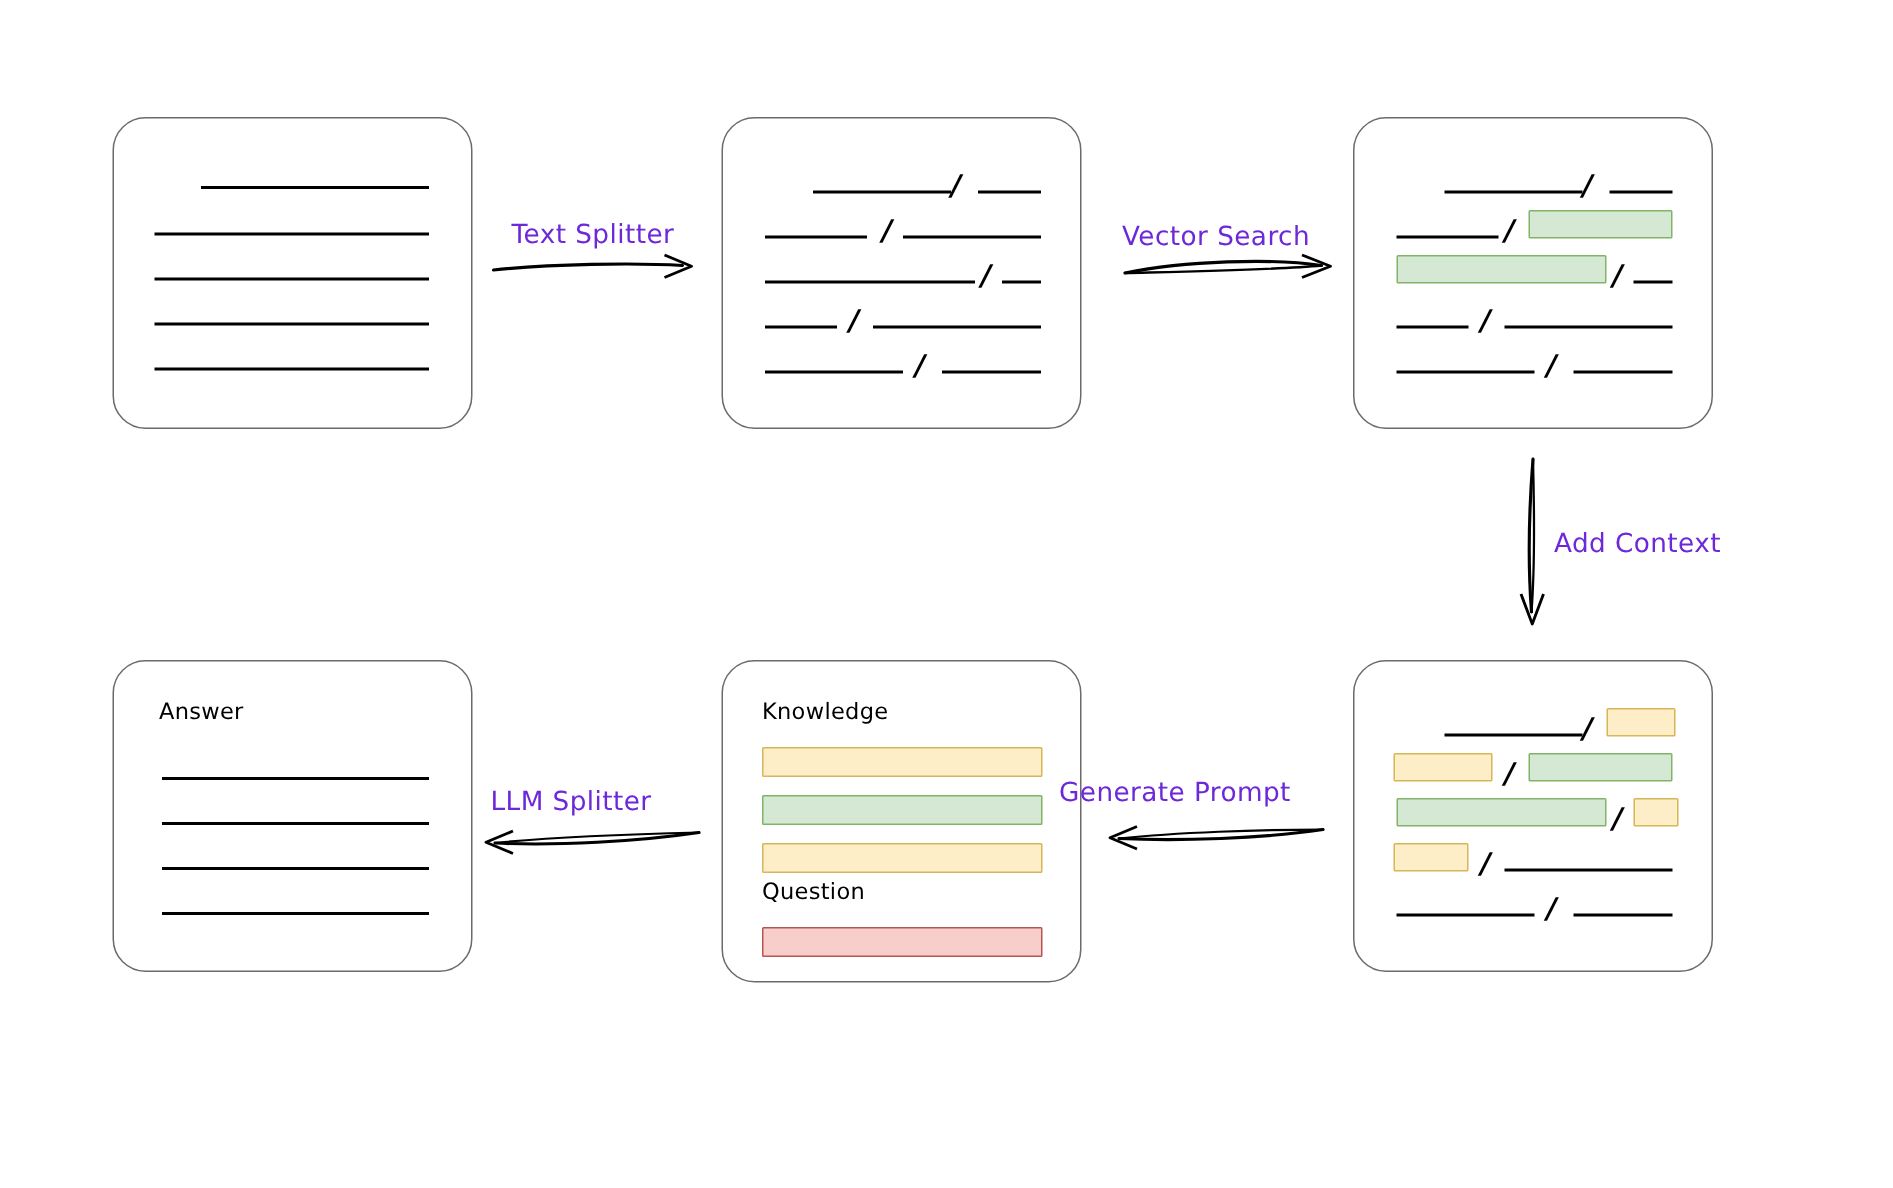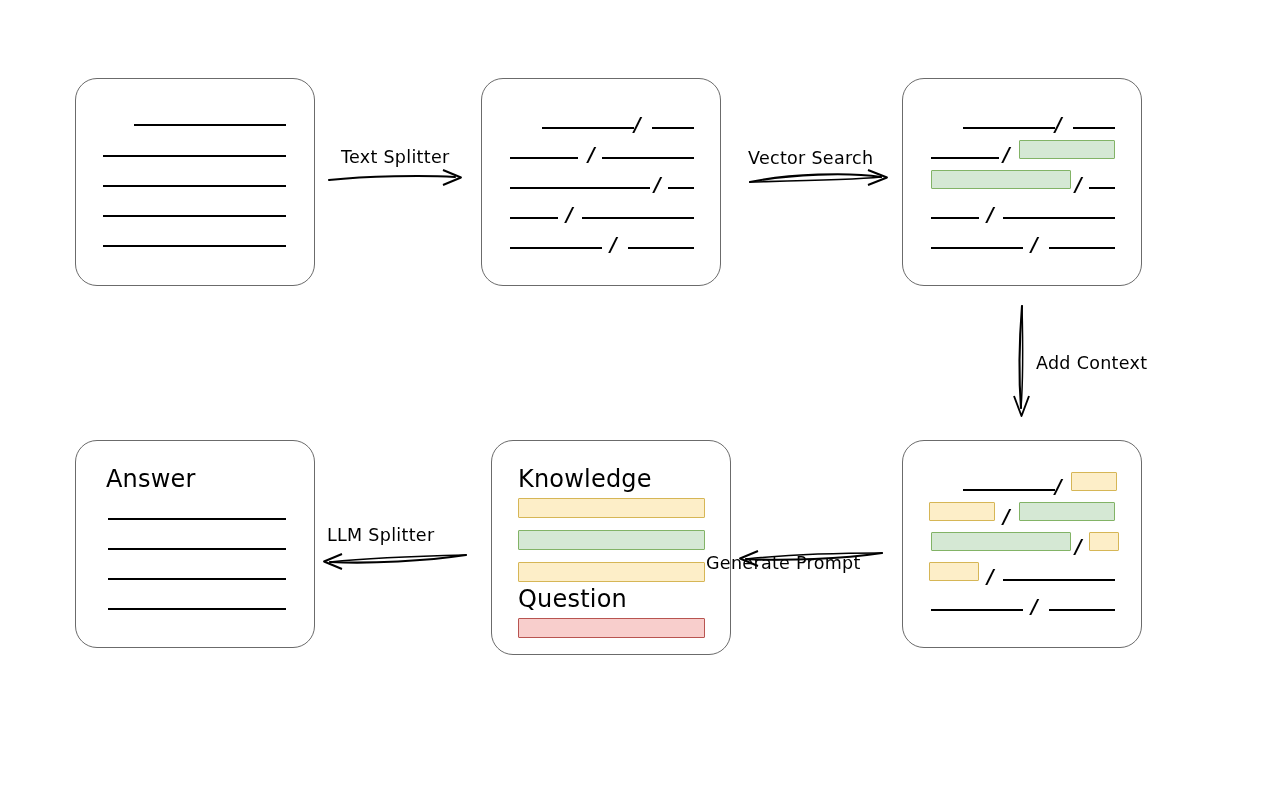--- a/index.html
+++ b/index.html
@@ -46,31 +46,31 @@
   .hl {
     position: absolute;
     box-sizing: border-box;
     border-width: 1.4px;
     border-style: solid;
     height: 19px;
     border-radius: 1px;
   }
   .box-title {
     position: absolute;
-    font-size: 24px;
+    font-size: 15px;
     letter-spacing: .2px;
     color: #000;
     white-space: nowrap;
   }
   .edge-label {
     position: absolute;
     font-size: 17.5px;
     letter-spacing: .3px;
     white-space: nowrap;
-    color: #000000;
+    color: #6d28d9;
   }
   .caption {
     position: absolute;
     font-size: 18px;
     letter-spacing: .2px;
     white-space: nowrap;
     color: #000;
   }
   svg.arrow {
     position: absolute;
@@ -152,21 +152,21 @@
 
     <div class="hl" style="left:26px; top:121px; width:50px; background:#fdeec8; border-color:#d6b656;"></div>
     <div class="slash" style="left:84px; top:126px;">/</div>
     <div class="rule" style="left:100px; top:138px; width:112px;"></div>
 
     <div class="rule" style="left:28px; top:168px; width:92px;"></div>
     <div class="slash" style="left:128px; top:156px;">/</div>
     <div class="rule" style="left:146px; top:168px; width:66px;"></div>
   </div>
 
-  <div class="node-box" style="left:481px; top:440px; width:240px; height:215px;margin-left:10px;">
+  <div class="node-box" style="left:481px; top:440px; width:240px; height:215px;">
     <div class="box-title" style="left:26px; top:24px;">Knowledge</div>
     <div class="hl" style="left:26px; top:57px; width:187px; height:20px; background:#fdeec8; border-color:#d6b656;"></div>
     <div class="hl" style="left:26px; top:89px; width:187px; height:20px; background:#d5e8d4; border-color:#82b366;"></div>
     <div class="hl" style="left:26px; top:121px; width:187px; height:20px; background:#fdeec8; border-color:#d6b656;"></div>
     <div class="box-title" style="left:26px; top:144px;">Question</div>
     <div class="hl" style="left:26px; top:177px; width:187px; height:20px; background:#f8cecc; border-color:#b85450;"></div>
   </div>
 
   <div class="node-box" style="left:75px; top:440px; width:240px; height:208px;">
     <div class="box-title" style="left:30px; top:24px;">Answer</div>
@@ -189,21 +189,21 @@
     <path d="M120,2 L139,9.5 L120,17" stroke="#000" stroke-width="1.9" fill="none" stroke-linejoin="round"></path>
   </svg>
 
   <div class="edge-label" style="left:1036px; top:353px;">Add Context</div>
   <svg class="arrow" width="28" height="118" style="left:1009px; top:304px;">
     <path d="M13,2 C10,40 10,78 12,104" stroke="#000" stroke-width="2.1" fill="none" stroke-linecap="round"></path>
     <path d="M13,2 C14,40 14,78 12,104" stroke="#000" stroke-width="1.5" fill="none" stroke-linecap="round"></path>
     <path d="M5,92 L12.5,112 L20,92" stroke="#000" stroke-width="1.9" fill="none" stroke-linejoin="round"></path>
   </svg>
 
-  <div class="edge-label" style="left:706px; top:519px;margin-top:34px;">Generate Prompt</div>
+  <div class="edge-label" style="left:706px; top:519px;">Generate Prompt</div>
   <svg class="arrow" width="150" height="24" style="left:736px; top:545px;">
     <path d="M146,8 C106,14 50,16 10,14" stroke="#000" stroke-width="2.1" fill="none" stroke-linecap="round"></path>
     <path d="M146,8 C104,8 48,10 10,14" stroke="#000" stroke-width="1.5" fill="none" stroke-linecap="round"></path>
     <path d="M22,6 L4,13.5 L22,21" stroke="#000" stroke-width="1.9" fill="none" stroke-linejoin="round"></path>
   </svg>
 
   <div class="edge-label" style="left:327px; top:525px;">LLM Splitter</div>
   <svg class="arrow" width="150" height="24" style="left:320px; top:549px;">
     <path d="M146,6 C106,12 50,15 10,13" stroke="#000" stroke-width="2.1" fill="none" stroke-linecap="round"></path>
     <path d="M146,6 C104,7 48,9 10,13" stroke="#000" stroke-width="1.5" fill="none" stroke-linecap="round"></path>

